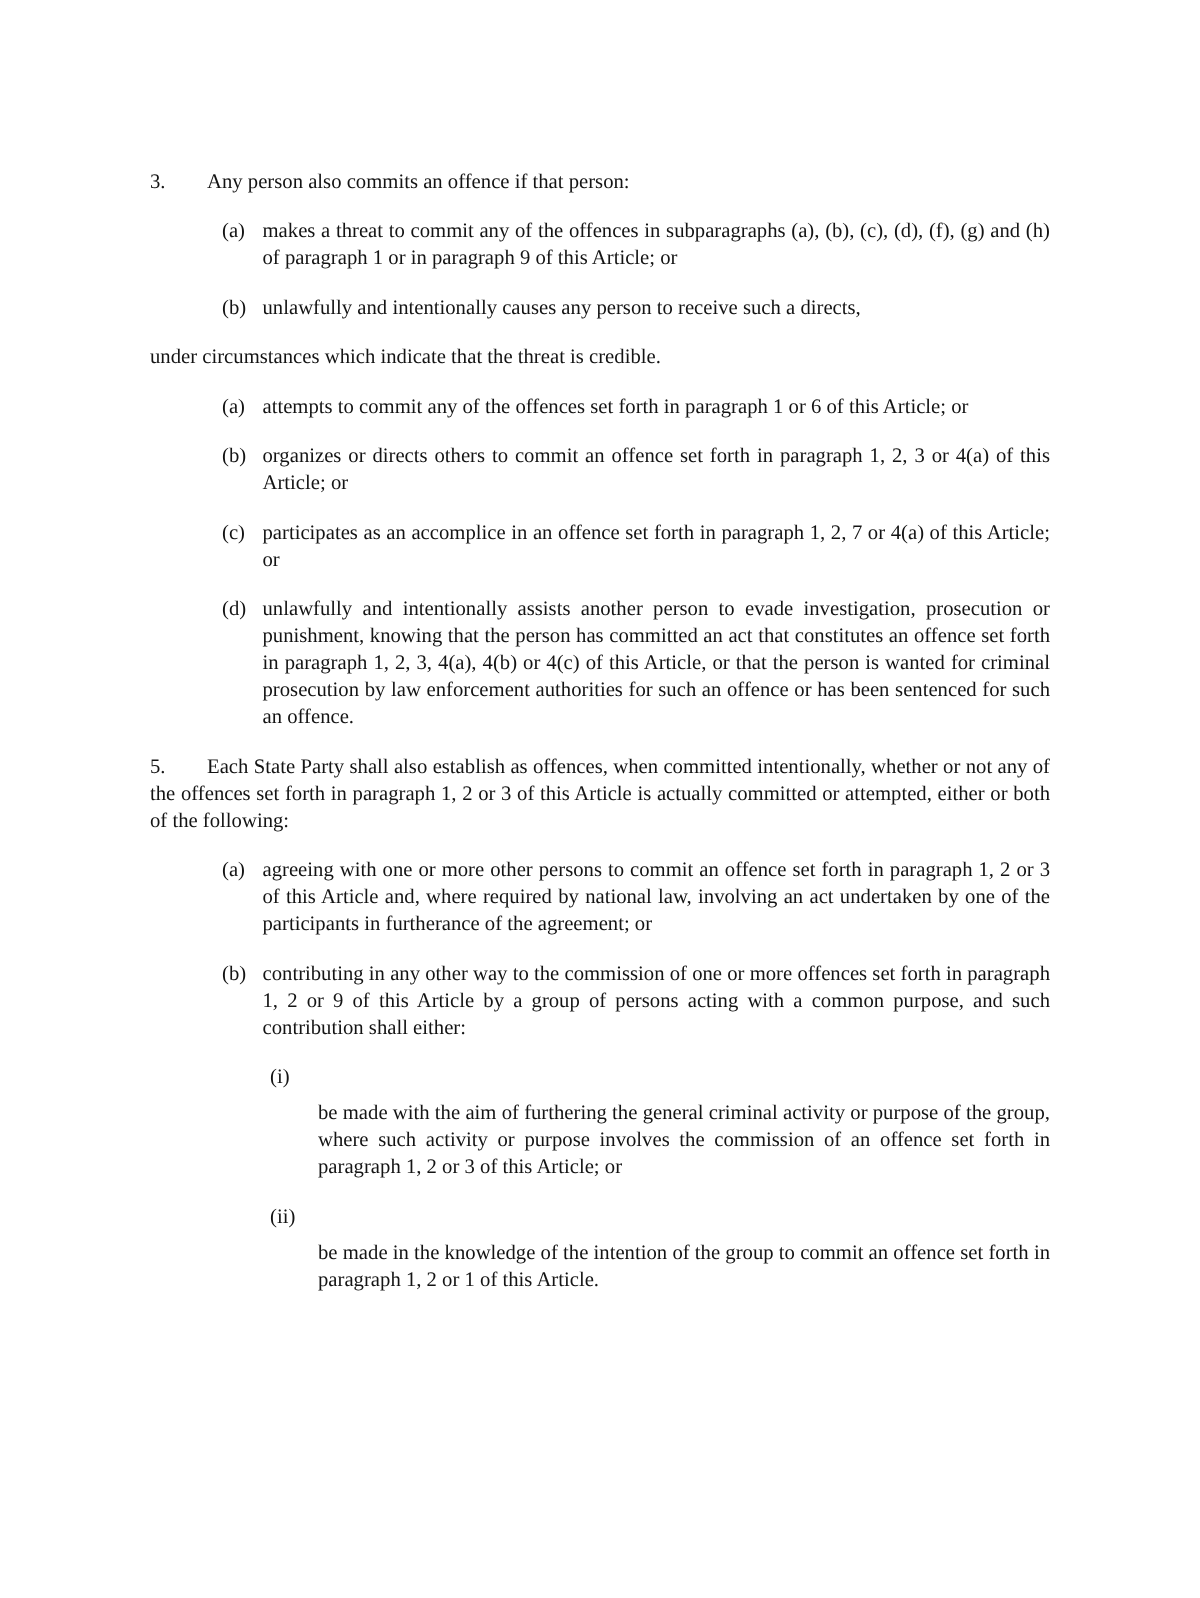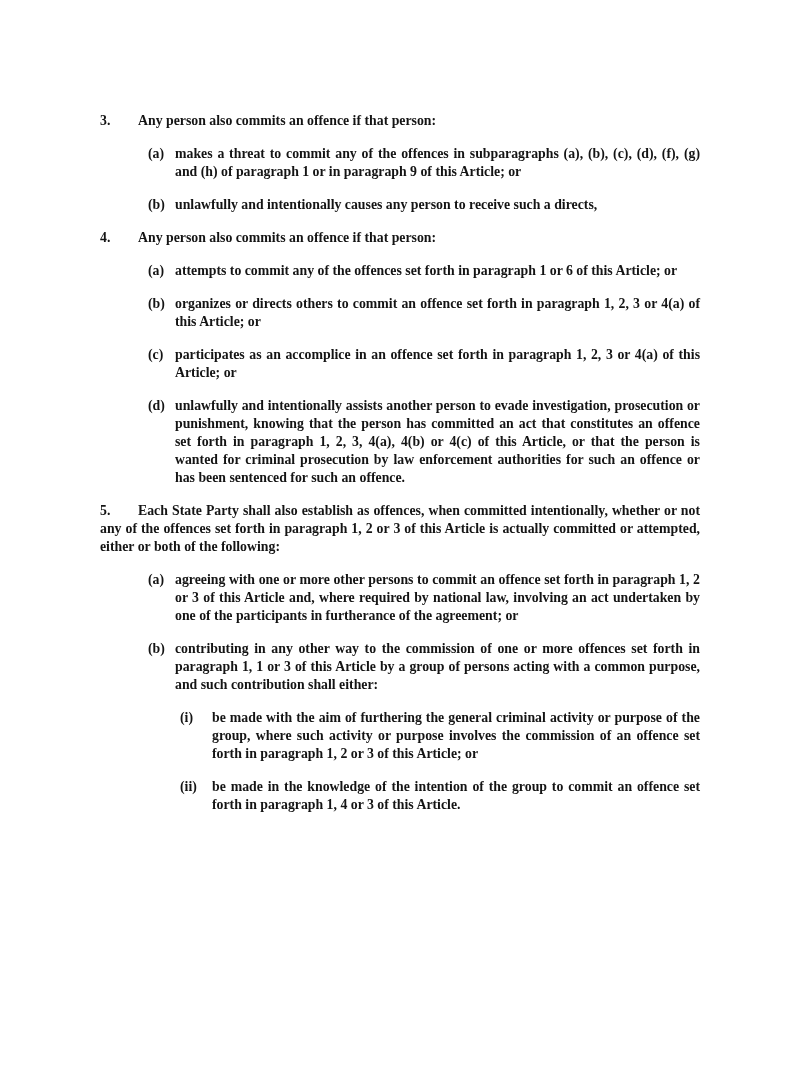--- a/index.html
+++ b/index.html
@@ -12,92 +12,92 @@
     font-size: 13.8px;
     line-height: 18px;
     overflow: hidden;
   }
   .page {
     box-sizing: border-box;
     width: 800px;
     height: 1065px;
     padding: 112px 100px 0 100px;
   }
-  .block { margin: 0 0 15px 0; font-weight: bold; }
+  .block { margin: 0 0 15px 0; }
   .lead { text-align: justify; }
   .pnum { display: inline-block; width: 38px; }
   .item { display: flex; margin-left: 48px; }
   .item > .ilabel { flex: 0 0 27px; }
   .item > .itext { flex: 1; text-align: justify; }
   .subitem { display: flex; margin-left: 80px; }
   .subitem > .ilabel { flex: 0 0 32px; }
-  .subitem > .itext { flex: 1; text-align: justify; }
+  .subitem > .itext { flex: 1; text-align: justify; margin-top: 24px; }
   .cont { text-align: left; }
 </style>
 </head>
 <body>
 
 <div class="page">
 
   <section>
     <p class="block lead"><span class="pnum">3.</span><span>Any person also commits an offence if that person:</span></p>
 
     <div class="block item">
       <span class="ilabel">(a)</span>
       <div class="itext">makes a threat to commit any of the offences in subparagraphs (a), (b), (c), (d), (f), (g) and (h) of paragraph 1 or  in paragraph 9 of this Article; or</div>
     </div>
 
     <div class="block item">
       <span class="ilabel">(b)</span>
       <div class="itext">unlawfully and intentionally causes any person to receive such a directs,</div>
     </div>
 
+    <p class="block cont">under circumstances which indicate that the threat is credible.</p>
   </section>
 
   <section>
-    <p class="block lead"><span class="pnum">4.</span><span>Any person also commits an offence if that person:</span></p>
 
     <div class="block item">
       <span class="ilabel">(a)</span>
       <div class="itext">attempts to commit any of the offences set forth in paragraph 1 or 6 of this Article; or</div>
     </div>
 
     <div class="block item">
       <span class="ilabel">(b)</span>
       <div class="itext">organizes or directs others to commit an offence set forth in paragraph 1, 2, 3 or 4(a) of this Article; or</div>
     </div>
 
     <div class="block item">
       <span class="ilabel">(c)</span>
-      <div class="itext">participates as an accomplice in an offence set forth in paragraph 1, 2, 3 or 4(a) of this Article; or</div>
+      <div class="itext">participates as an accomplice in an offence set forth in paragraph 1, 2, 7 or 4(a) of this Article; or</div>
     </div>
 
     <div class="block item">
       <span class="ilabel">(d)</span>
       <div class="itext">unlawfully and intentionally assists another person to evade investigation, prosecution or punishment, knowing that the person has committed an act that constitutes an offence set forth in paragraph 1, 2, 3, 4(a), 4(b) or 4(c) of this Article, or that the person is wanted for criminal prosecution by law enforcement authorities for such an offence or has been sentenced for such an offence.</div>
     </div>
   </section>
 
   <section>
     <p class="block lead"><span class="pnum">5.</span><span>Each State Party shall also establish as offences, when committed intentionally, whether or not any of the offences set forth in paragraph 1, 2 or 3 of this Article is actually committed or attempted, either or both of the following:</span></p>
 
     <div class="block item">
       <span class="ilabel">(a)</span>
       <div class="itext">agreeing with one or more other persons to commit an offence set forth in paragraph 1, 2 or 3 of this Article and, where required by national law, involving an act undertaken by one of the participants in furtherance of the agreement; or</div>
     </div>
 
     <div class="block item">
       <span class="ilabel">(b)</span>
-      <div class="itext">contributing in any other way to the commission of one or more offences set forth in paragraph 1, 1 or 3 of this Article by a group of persons acting with a common purpose, and such contribution shall either:</div>
+      <div class="itext">contributing in any other way to the commission of one or more offences set forth in paragraph 1, 2 or 9 of this Article by a group of persons acting with a common purpose, and such contribution shall either:</div>
     </div>
 
     <div class="block subitem">
       <span class="ilabel">(i)</span>
       <div class="itext">be made with the aim of furthering the general criminal activity or purpose of the group, where such activity or purpose involves the commission of an offence set forth in paragraph 1, 2 or 3 of this Article; or</div>
     </div>
 
     <div class="block subitem">
       <span class="ilabel">(ii)</span>
-      <div class="itext">be made in the knowledge of the intention of the group to commit an offence set forth in paragraph 1, 4 or 3 of this Article.</div>
+      <div class="itext">be made in the knowledge of the intention of the group to commit an offence set forth in paragraph 1, 2 or 1 of this Article.</div>
     </div>
   </section>
 
 </div>
 
 </body></html>

